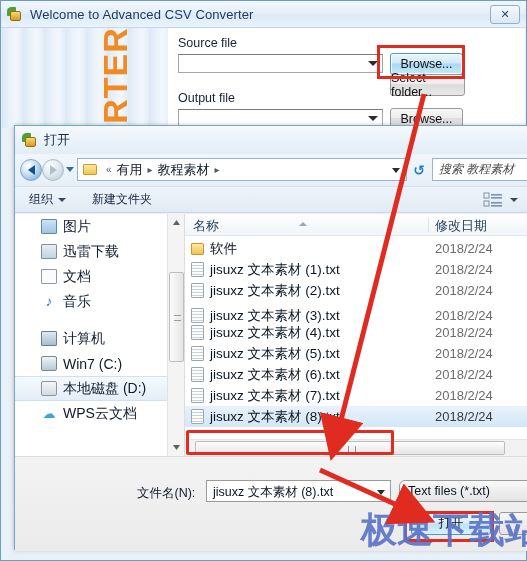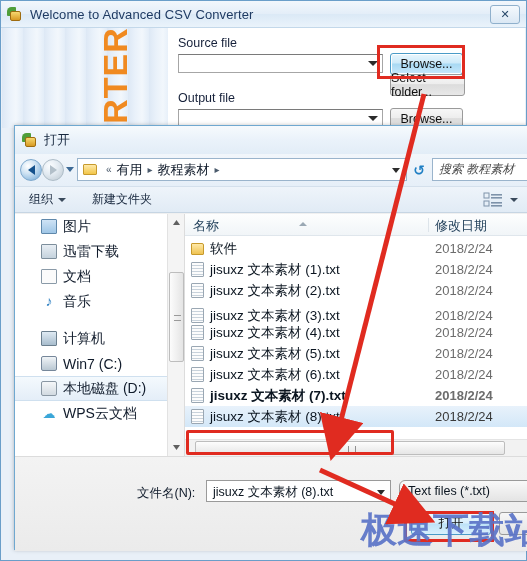--- a/index.html
+++ b/index.html
@@ -411,21 +411,21 @@
         <div class="frow" style="top: 129px;">
           <span class="f-ico f-txt"></span>
           <span class="f-name">jisuxz 文本素材 (5).txt</span>
           <span class="f-date">2018/2/24</span>
         </div>
         <div class="frow" style="top: 150px;">
           <span class="f-ico f-txt"></span>
           <span class="f-name">jisuxz 文本素材 (6).txt</span>
           <span class="f-date">2018/2/24</span>
         </div>
-        <div class="frow" style="top: 171px; font-weight: bold;">
+        <div class="frow" style="top: 171px;">
           <span class="f-ico f-txt"></span>
           <span class="f-name">jisuxz 文本素材 (7).txt</span>
           <span class="f-date">2018/2/24</span>
         </div>
         <div class="frow sel" style="top: 192px;">
           <span class="f-ico f-txt"></span>
           <span class="f-name">jisuxz 文本素材 (8).txt</span>
           <span class="f-date">2018/2/24</span>
         </div>
       </div>

